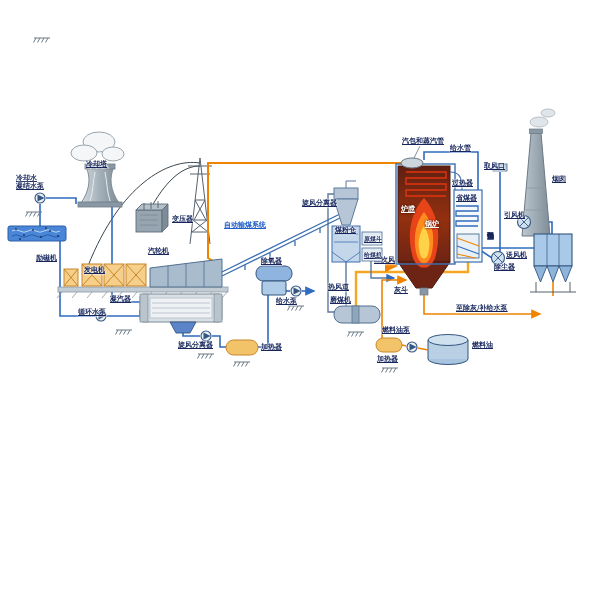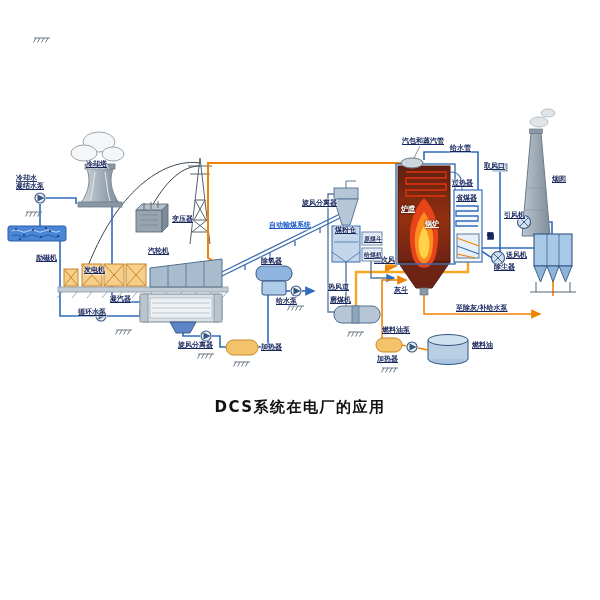--- a/index.html
+++ b/index.html
@@ -2,21 +2,21 @@
 <html><head>
 <meta charset="utf-8">
 <style>
   html,body{margin:0;padding:0;background:#fff;}
   .stage{position:relative;width:600px;height:600px;background:#ffffff;overflow:hidden;
          font-family:"DejaVu Sans",sans-serif;}
   .stage svg{position:absolute;left:0;top:0;}
   .lbl{position:absolute;font-size:7px;line-height:1.15;font-weight:600;color:#16255c;
        white-space:pre-line;letter-spacing:0;
        text-shadow:0 0 2px rgba(255,255,255,.95),0 0 2px rgba(255,255,255,.95);text-decoration:underline;}
-  .lbl.blue{color:#1f5ec9;margin-left:45px;}
+  .lbl.blue{color:#1f5ec9;}
   .lbl.white{color:#ffffff;text-shadow:0 0 2px rgba(60,10,0,.65),0 0 2px rgba(60,10,0,.65);}
   .lbl.small{font-size:6px;}
   .lbl.vert{writing-mode:vertical-rl;}
   .title{position:absolute;left:0;width:100%;top:398px;text-align:center;
          font-size:15px;font-weight:bold;letter-spacing:1.5px;color:#111;}
 </style>
 </head>
 <body>
 
 <div class="stage">
@@ -310,15 +310,14 @@
 <div class="lbl" style="left:504px;top:211px">引风机</div>
 <div class="lbl vert" style="left:486px;top:226px">空气预热器</div>
 <div class="lbl" style="left:506px;top:251px">送风机</div>
 <div class="lbl" style="left:494px;top:263px">除尘器</div>
 <div class="lbl" style="left:394px;top:286px">灰斗</div>
 <div class="lbl" style="left:456px;top:304px">至除灰/补给水泵</div>
 <div class="lbl" style="left:382px;top:326px">燃料油泵</div>
 <div class="lbl" style="left:377px;top:355px">加热器</div>
 <div class="lbl" style="left:472px;top:341px">燃料油</div>
 
-<div class="title">DCS系统在电厂的应用</div>
 
 </div>
 
 </body></html>

